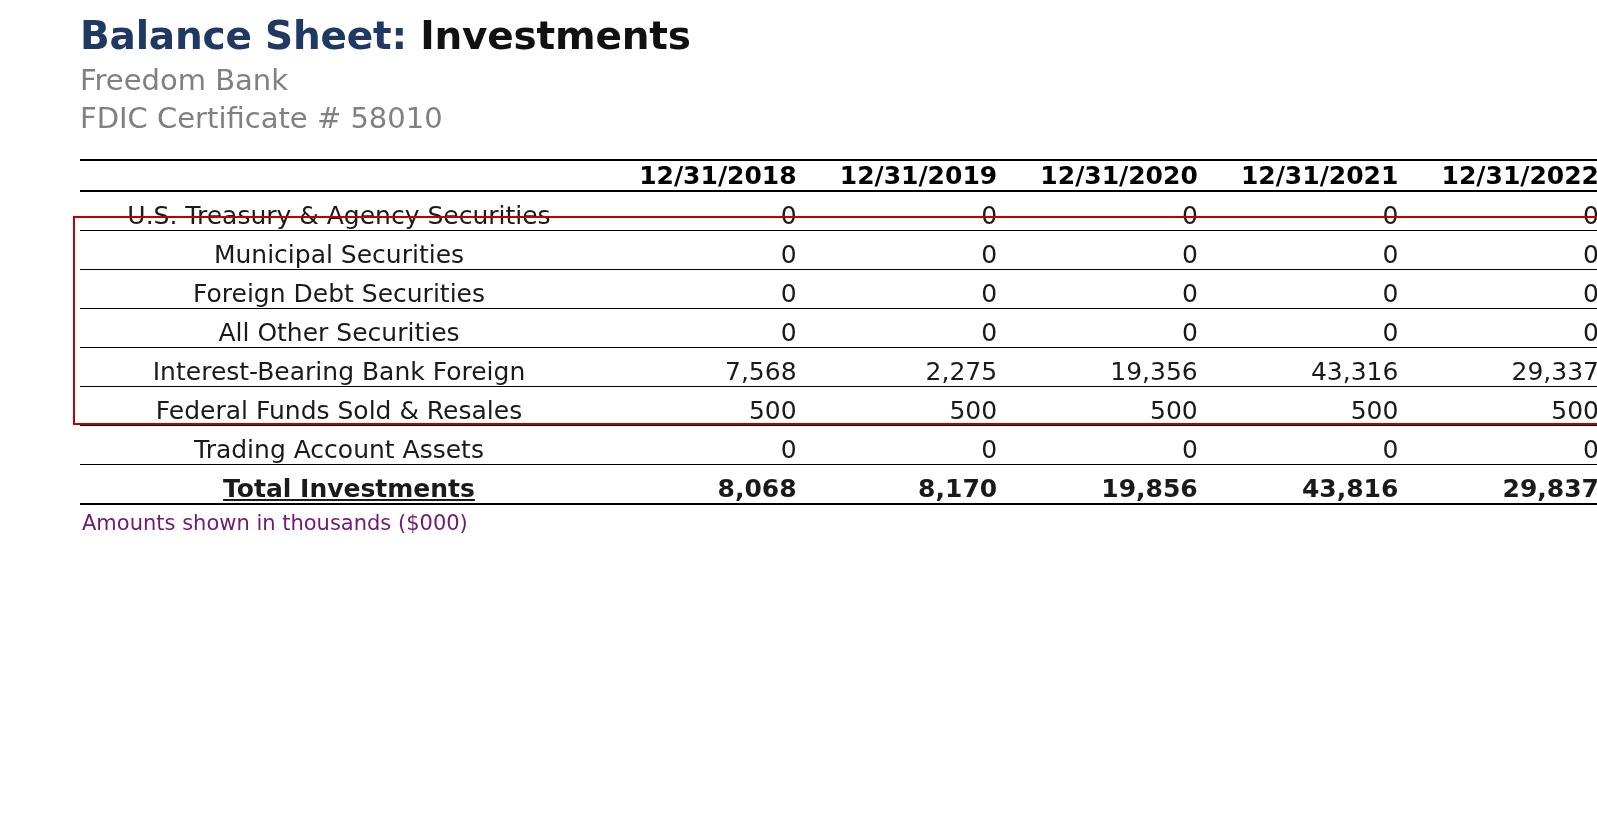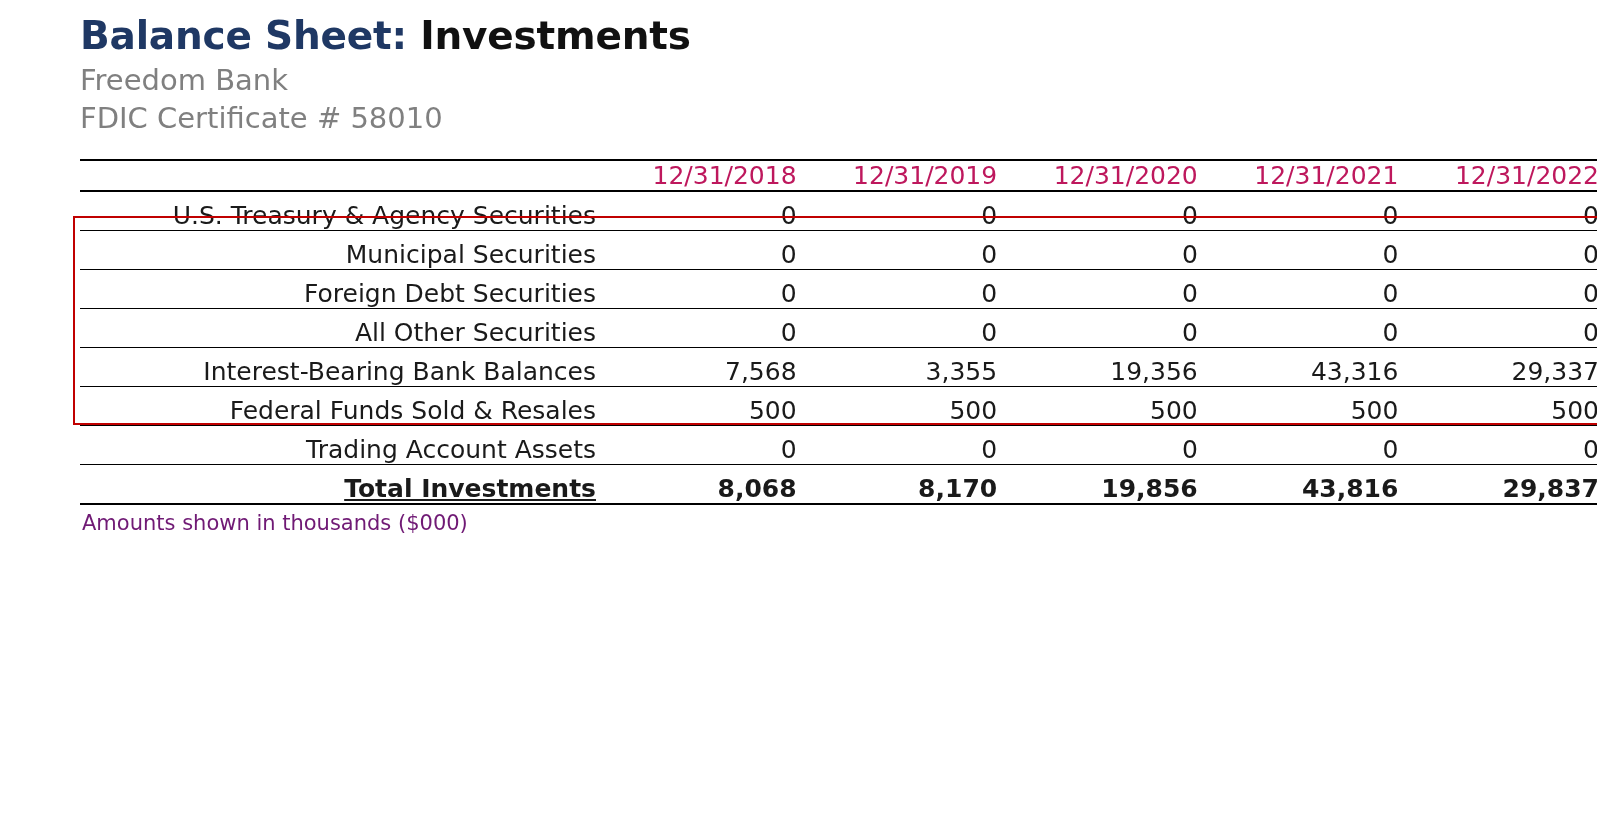--- a/index.html
+++ b/index.html
@@ -55,41 +55,41 @@
   table.fin col.label-col { width: 516px; }
   table.fin col.num-col { width: auto; }
 
   table.fin th, table.fin td {
     padding: 0;
     font-size: 25px;
     vertical-align: bottom;
   }
 
   .hdr-row th {
-    font-weight: normal;
+    font-weight: bold;
     font-size: 25px;
     text-align: right;
     padding: 8px 4px 7px 0;
     border-top: 2.5px solid #000;
     border-bottom: 2.5px solid #000;
-    color: #be185d;
+    color: #000000;
     white-space: nowrap;
   }
   .hdr-row th.label-head {
     border-top: 2.5px solid #000;
     border-bottom: 2.5px solid #000;
   }
 
   tbody tr td {
     border-bottom: 1.6px solid #000;
     padding: 9px 4px 8px 0;
     height: 38px;
   }
   tbody tr td.lbl {
-    text-align: right;
+    text-align: center;
     padding-left: 2px;
     white-space: nowrap;
   }
   tbody tr td.num {
     text-align: right;
     font-variant-numeric: tabular-nums;
   }
   tbody tr.total td {
     font-weight: bold;
     border-bottom: 2.5px solid #000;
@@ -175,23 +175,23 @@
         </tr>
         <tr>
           <td class="lbl">All Other Securities</td>
           <td class="num">0</td>
           <td class="num">0</td>
           <td class="num">0</td>
           <td class="num">0</td>
           <td class="num">0</td>
         </tr>
         <tr>
-          <td class="lbl">Interest-Bearing Bank Balances</td>
+          <td class="lbl">Interest-Bearing Bank Foreign</td>
           <td class="num">7,568</td>
-          <td class="num">3,355</td>
+          <td class="num">2,275</td>
           <td class="num">19,356</td>
           <td class="num">43,316</td>
           <td class="num">29,337</td>
         </tr>
         <tr>
           <td class="lbl">Federal Funds Sold &amp; Resales</td>
           <td class="num">500</td>
           <td class="num">500</td>
           <td class="num">500</td>
           <td class="num">500</td>

